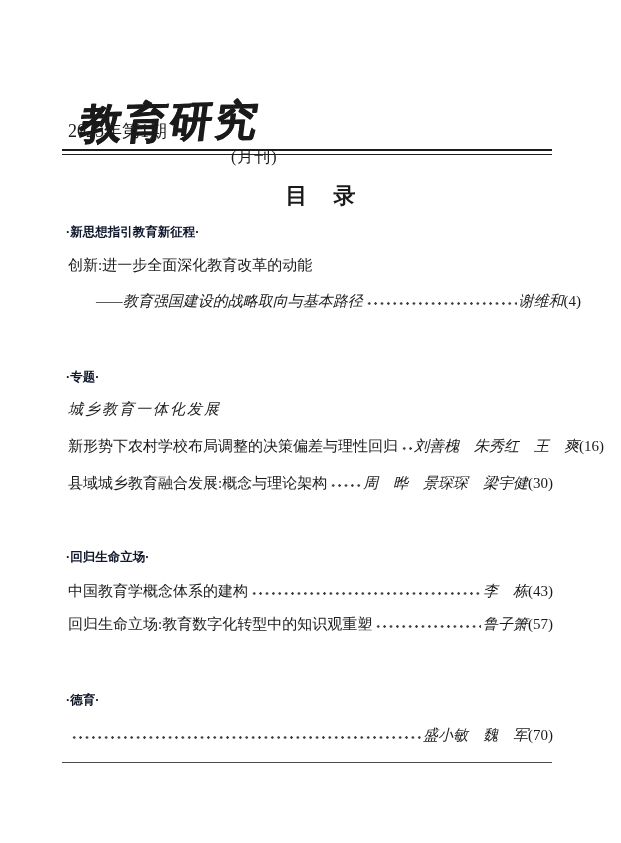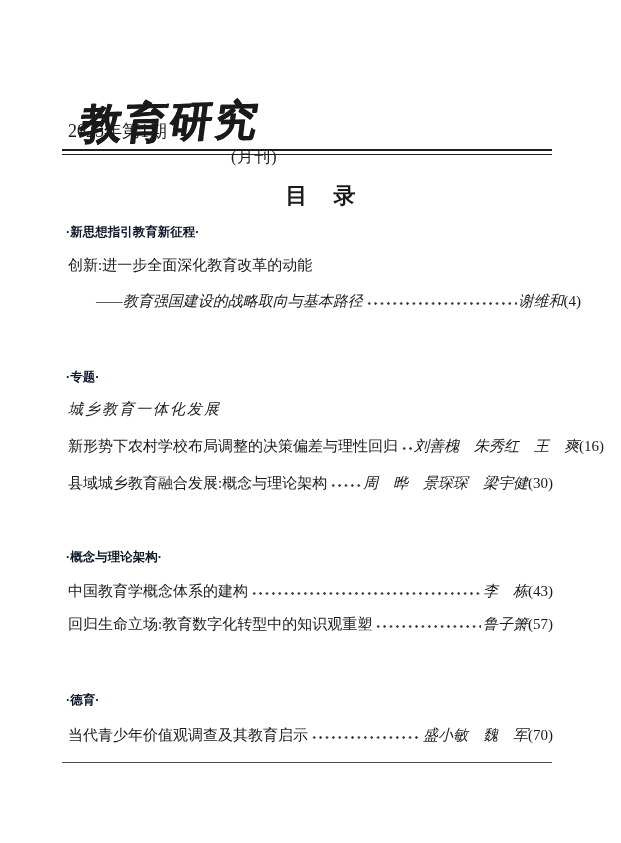--- a/index.html
+++ b/index.html
@@ -157,37 +157,36 @@
     <span class="authors kai">刘善槐　朱秀红　王　爽</span>
     <span class="pageno">(16)</span>
   </div>
   <div class="row" style="top:474px">
     <span class="title">县域城乡教育融合发展:概念与理论架构</span>
     <span class="leader"></span>
     <span class="authors kai">周　晔　景琛琛　梁宇健</span>
     <span class="pageno">(30)</span>
   </div>
 
-  <div class="sec-label" style="top:549px">·概念与理论架构·</div>
+  <div class="sec-label" style="top:549px">·回归生命立场·</div>
   <div class="row" style="top:582px">
     <span class="title">中国教育学概念体系的建构</span>
     <span class="leader"></span>
     <span class="authors kai">李　栋</span>
     <span class="pageno">(43)</span>
   </div>
   <div class="row" style="top:615px">
     <span class="title">回归生命立场:教育数字化转型中的知识观重塑</span>
     <span class="leader"></span>
     <span class="authors kai">鲁子箫</span>
     <span class="pageno">(57)</span>
   </div>
 
   <div class="sec-label" style="top:692px">·德育·</div>
   <div class="row" style="top:726px">
-    <span class="title">当代青少年价值观调查及其教育启示</span>
     <span class="leader"></span>
     <span class="authors kai">盛小敏　魏　军</span>
     <span class="pageno">(70)</span>
   </div>
 
   <div class="bottom-rule"></div>
 
 </div>
 
 </body></html>

